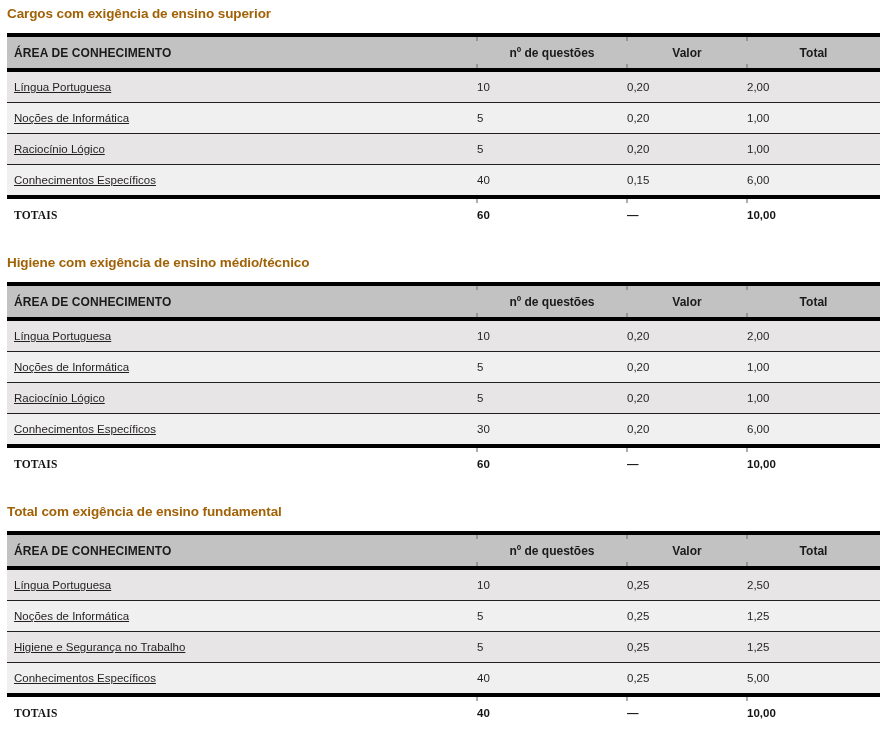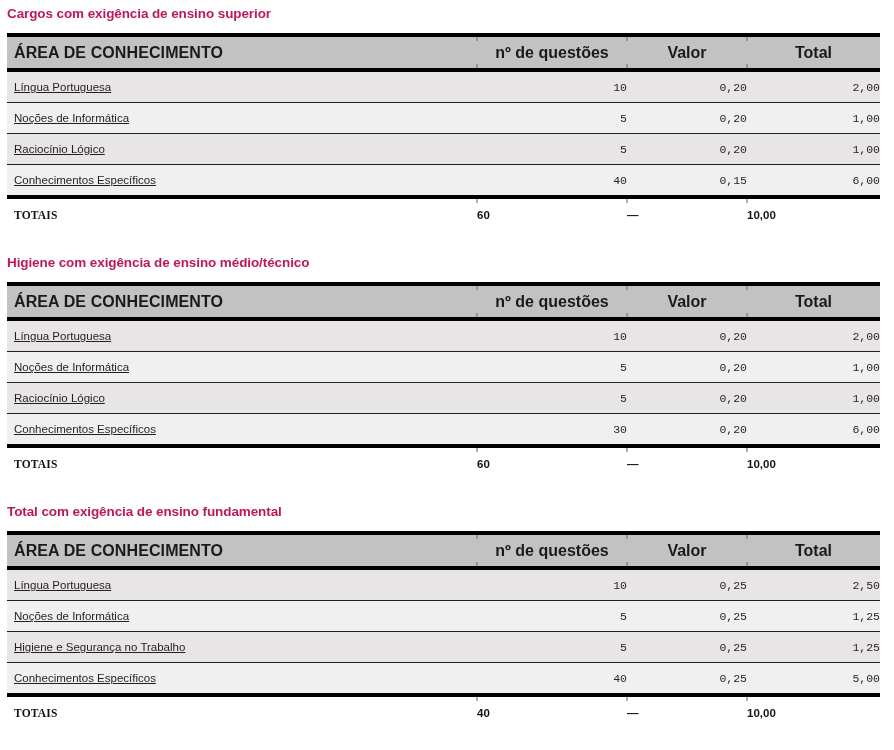--- a/index.html
+++ b/index.html
@@ -24,21 +24,21 @@
     padding: 0;
   }
 
   .block {
     margin: 0 0 0 0;
   }
 
   .section-title {
     font-size: 13.5px;
     font-weight: bold;
-    color: #be185d;
+    color: #a16207;
     letter-spacing: -0.1px;
     padding: 0 0 0 7px;
     margin: 0;
     line-height: 16px;
   }
 
   .table-wrap {
     padding: 0 14px 0 7px;
     box-sizing: border-box;
     width: 894px;
@@ -55,21 +55,21 @@
   table.quadro col.c-qtd     { width: 150px; }
   table.quadro col.c-valor   { width: 120px; }
   table.quadro col.c-total   { width: 133px; }
 
   
   table.quadro thead th {
     background: #c2c2c2;
     border-top: 4px solid #000000;
     border-bottom: 4px solid #000000;
     height: 31px;
-    font-size: 16px;
+    font-size: 12px;
     font-weight: bold;
     color: #1a1a1a;
     padding: 0;
     vertical-align: middle;
     position: relative;
   }
   table.quadro thead th.area {
     text-align: left;
     padding-left: 7px;
     letter-spacing: 0.1px;
@@ -106,22 +106,21 @@
   }
   table.quadro tbody tr.odd td  { background: #e7e5e5; }
   table.quadro tbody tr.even td { background: #f1f0f0; }
 
   table.quadro tbody td.area {
     text-align: left;
     padding-left: 7px;
     text-decoration: underline;
   }
   table.quadro tbody td.num {
-    text-align: right;
-    font-family: Liberation Mono, monospace;
+    text-align: left;
   }
 
   
   table.quadro tfoot td {
     height: 32px;
     padding: 0;
     vertical-align: middle;
     background: #ffffff;
     font-weight: bold;
     font-size: 11.5px;

